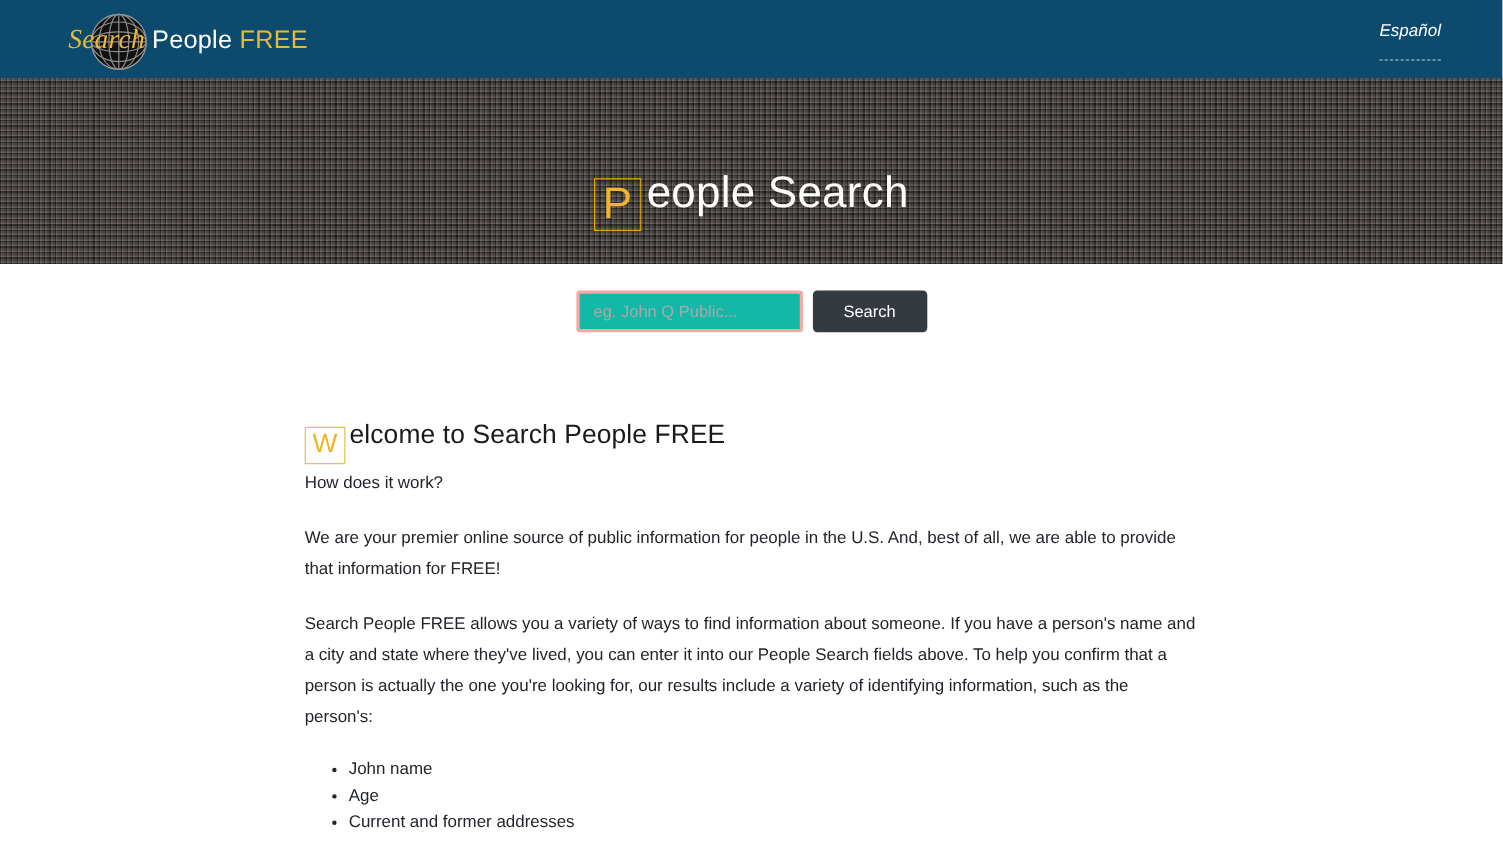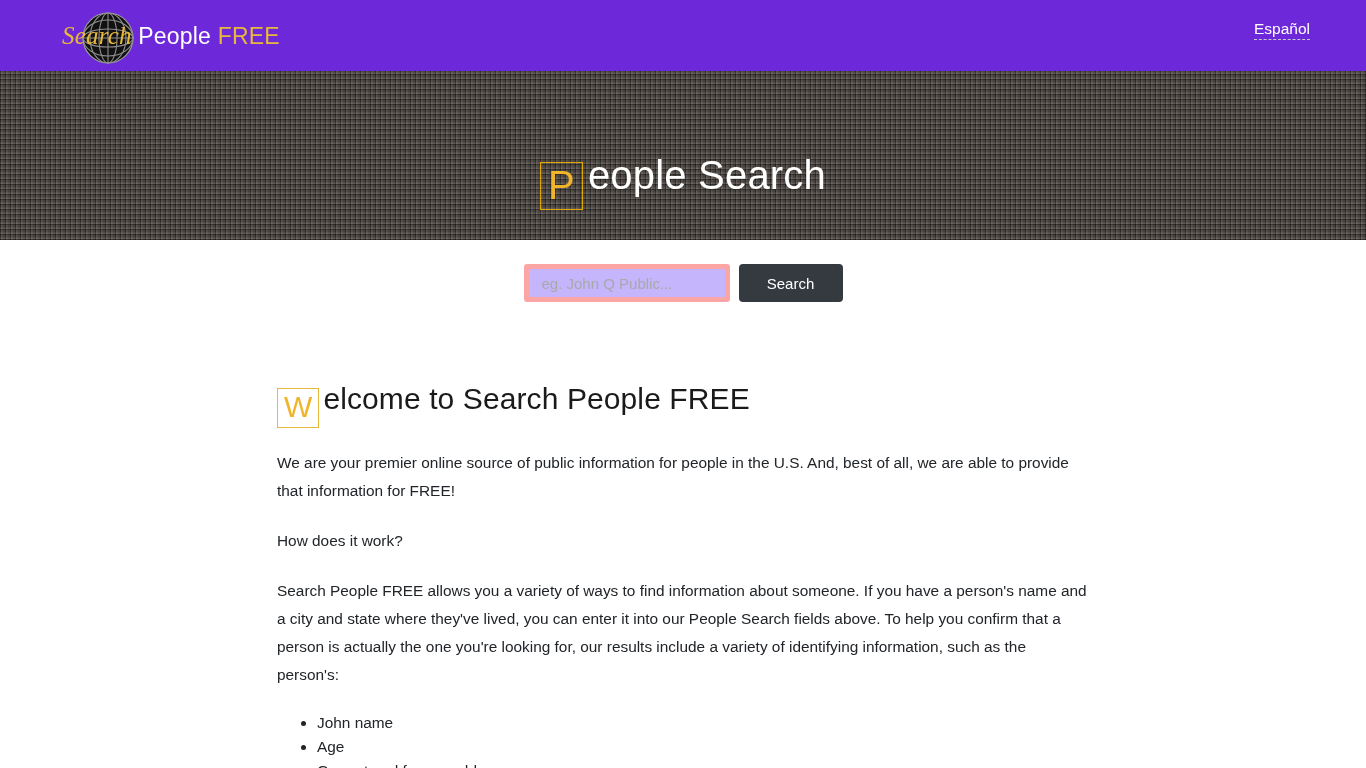--- a/index.html
+++ b/index.html
@@ -8,21 +8,21 @@
     width: 1366px; height: 768px;
     overflow: hidden;
     background: #ffffff;
     font-family: "Liberation Sans", sans-serif;
   }
 
   
   .topbar {
     position: relative;
     height: 71px;
-    background: #6d28d9;
+    background: #0c4a6e;
     width: 100%;
   }
   .logo {
     position: absolute;
     left: 62px; top: 8px;
     height: 56px;
     display: flex;
     align-items: center;
   }
   .globe-wrap {
@@ -43,22 +43,23 @@
   .lt-people { color: #ffffff; }
   .lt-free   { color: #e8b83a; }
 
   .espanol {
     position: absolute;
     right: 56px; top: 20px;
     color: #ffffff;
     font-size: 15.5px;
     text-decoration: none;
     border-bottom: 1px dashed #c9c9c9;
-    padding-bottom: 1px;
+    padding-bottom: 16px;
     cursor: pointer;
+    font-style: italic;
   }
 
   
   .hero {
     position: relative;
     height: 169px;
     width: 100%;
     background-color: #5c5851;
     background-image:
       repeating-linear-gradient(0deg,
@@ -102,23 +103,23 @@
     position: absolute;
     top: 264px;
     left: 0; right: 0;
     display: flex;
     justify-content: center;
     align-items: center;
     gap: 0;
   }
   .field {
     height: 38px;
-    border: 5px solid #fca5a5;
+    border: 3px solid #fca5a5;
     border-radius: 3px;
-    background: #c4b5fd;
+    background: #14b8a6;
     font-size: 15px;
     color: #333;
     padding: 0 13px;
     outline: none;
     font-family: "Liberation Sans", sans-serif;
   }
   .field::placeholder { color: #a9a9a9; }
   .field-name { width: 206px; margin-right: 9px; }
   .field-loc  { width: 206px; margin-right: 11px; }
   .search-btn {
@@ -135,24 +136,24 @@
 
   
   .content {
     position: absolute;
     top: 380px;
     left: 277px;
     width: 810px;
     color: #212529;
   }
   .welcome-h {
-    font-size: 30px;
+    font-size: 24px;
     font-weight: 400;
     color: #1a1a1a;
-    margin: 0 0 29px 0;
+    margin: 0 0 12px 0;
     line-height: 1;
     letter-spacing: .1px;
   }
   .welcome-h .dropcap2 {
     display: inline-block;
     color: #f0b429;
     border: 1px solid #e5b93c;
     padding: 3px 6px 5px 6px;
     margin-right: 4px;
     line-height: 1;
@@ -207,22 +208,22 @@
 
 <div class="searchrow">
   <input class="field field-name" type="text" placeholder="eg. John Q Public..." style="">
   <button class="search-btn">Search</button>
 </div>
 
 <div class="content">
 
   <h2 class="welcome-h"><span class="dropcap2">W</span><span>elcome to Search People FREE</span></h2>
 
+  <p>How does it work?</p>
   <p>We are your premier online source of public information for people in the U.S. And, best of all, we are able to provide that information for FREE!</p>
-  <p>How does it work?</p>
   <p>Search People FREE allows you a variety of ways to find information about someone. If you have a person's name and a city and state where they've lived, you can enter it into our People Search fields above. To help you confirm that a person is actually the one you're looking for, our results include a variety of identifying information, such as the person's:</p>
 
   <ul>
     <li>John name</li>
     <li>Age</li>
     <li>Current and former addresses</li>
 
   </ul>
 </div>
 

